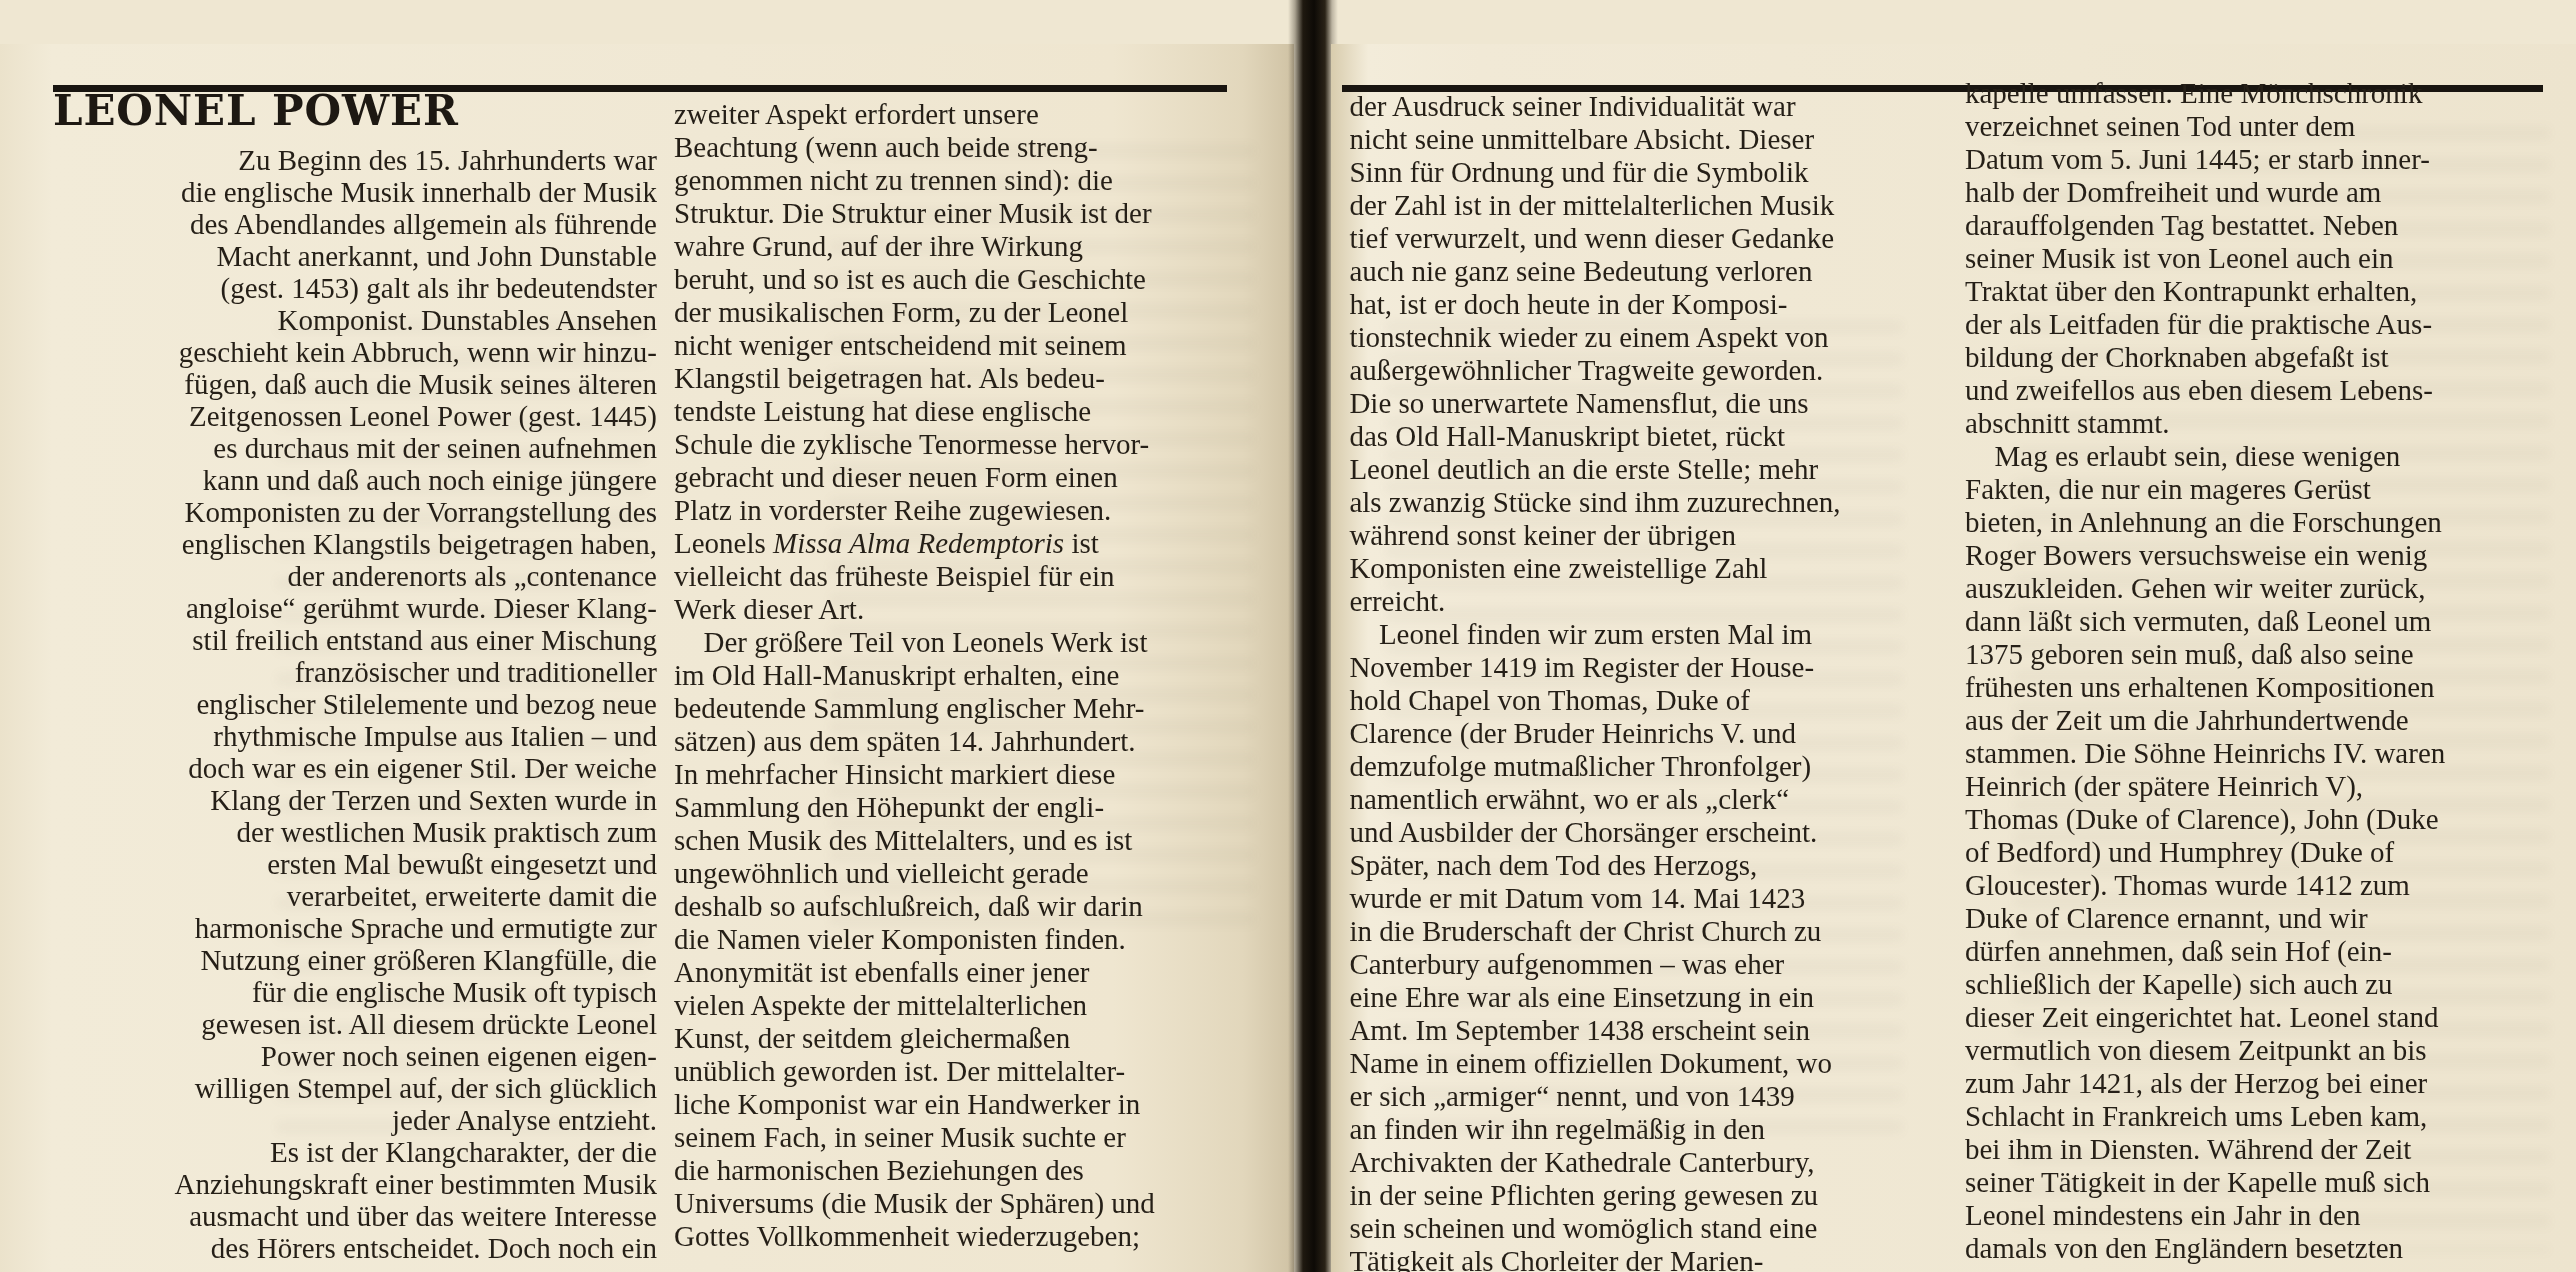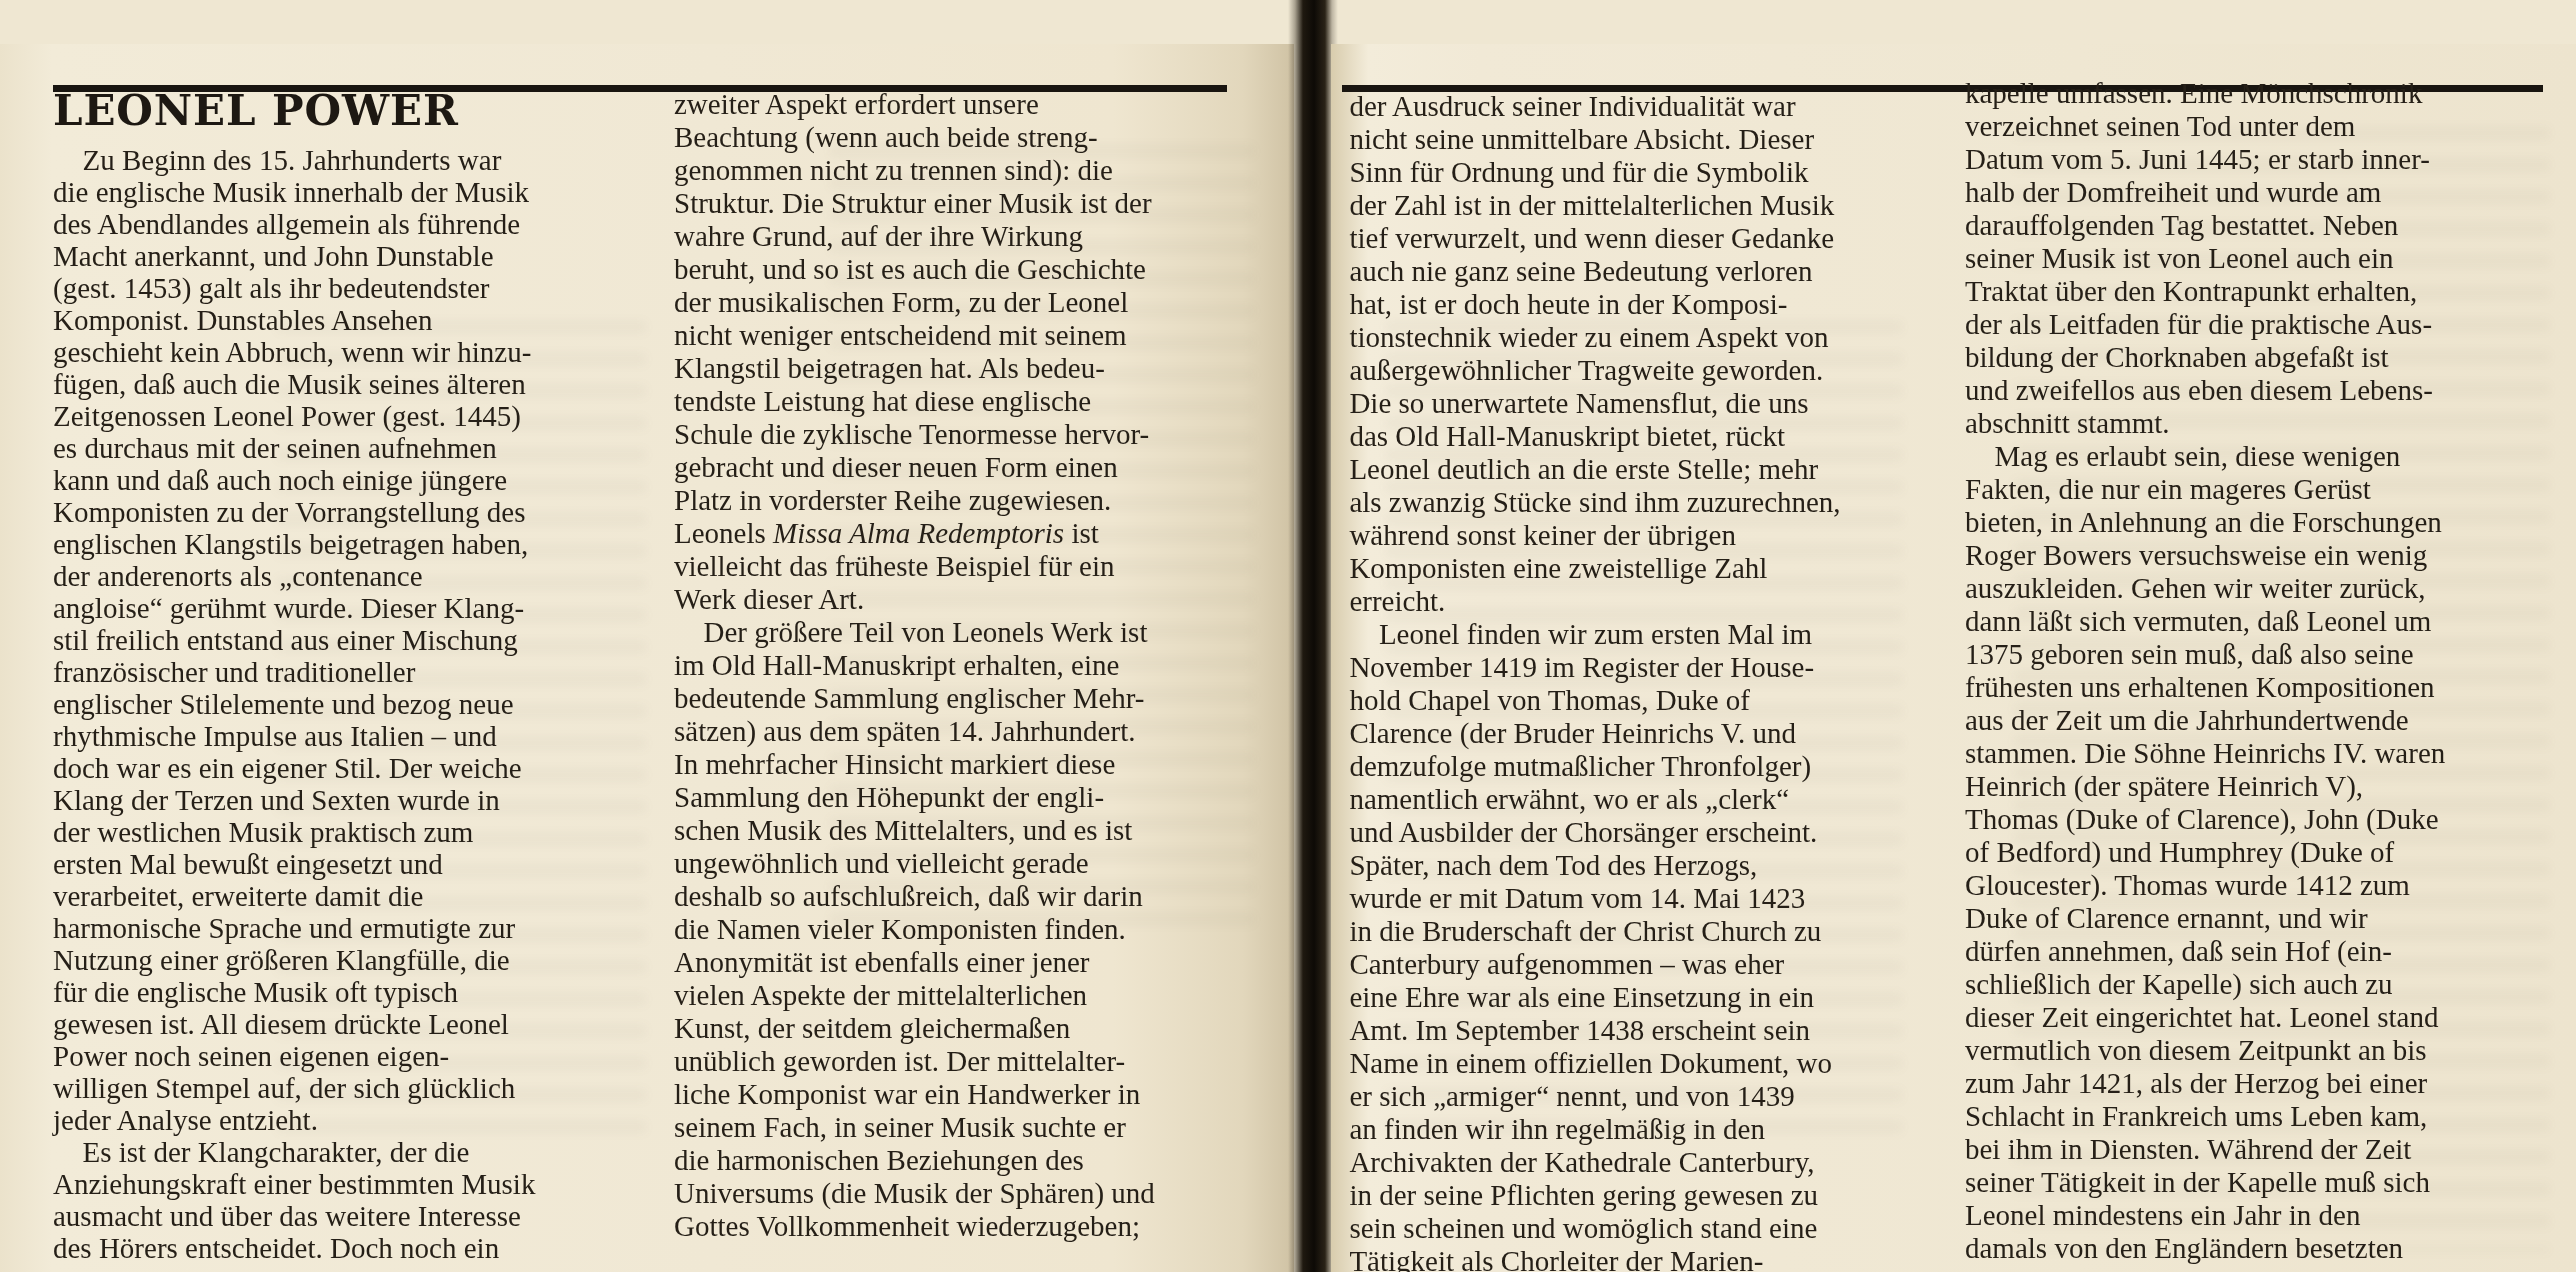--- a/index.html
+++ b/index.html
@@ -13,25 +13,25 @@
   .gutter{position:absolute;top:0;left:1288px;width:50px;height:1273px;
     background:linear-gradient(90deg,rgba(35,28,18,0) 0%,rgba(35,28,18,0.35) 14%,
       #1f1910 30%,#0d0a06 52%,#2a2317 74%,rgba(35,28,18,0.25) 88%,rgba(35,28,18,0) 100%);}
   .rule{position:absolute;background:#191510;}
   .rule-top-6{left:53px;top:41px;width:1174px;height:6.5px;}
   .rule-bottom-6{left:53px;top:1234px;width:1174px;height:5.5px;}
   .rule-top-7{left:11px;top:41px;width:1201px;height:6.5px;}
   .rule-bottom-7{left:11px;top:1234px;width:1201px;height:5.5px;}
   .column{position:absolute;}
   .col-1{left:53px;top:43px;width:604px;}
-  .col-2{left:674px;top:44px;width:604px;}
+  .col-2{left:674px;top:54px;width:604px;}
   .col-3{left:18.4px;top:46px;width:604px;}
   .col-4{left:634px;top:33px;width:604px;}
   .line{font-size:29px;line-height:33px;color:#251f17;white-space:nowrap;}
-  .col-1 .line{line-height:32px;}
+  .col-1 .line{line-height:32px;text-align:right;}
   .line.indent{padding-left:29.5px;}
   .it{font-style:italic;}
   .article-title{font-family:"DejaVu Serif",serif;font-weight:bold;font-size:42px;
     line-height:48px;letter-spacing:0.9px;color:#1d1812;margin:0 0 9.2px 0;}
   .page-number{position:absolute;top:1241px;font-size:37px;color:#241e16;}
   .pn-6{left:55px;}
   .pn-7{right:33px;}
   .ghost{position:absolute;pointer-events:none;filter:blur(4.6px);opacity:.5;
     background:repeating-linear-gradient(180deg,rgba(118,112,92,0.10) 0 12px,rgba(0,0,0,0) 12px 32px);}
   .g1{left:277px;top:277px;width:369px;height:830px;}

